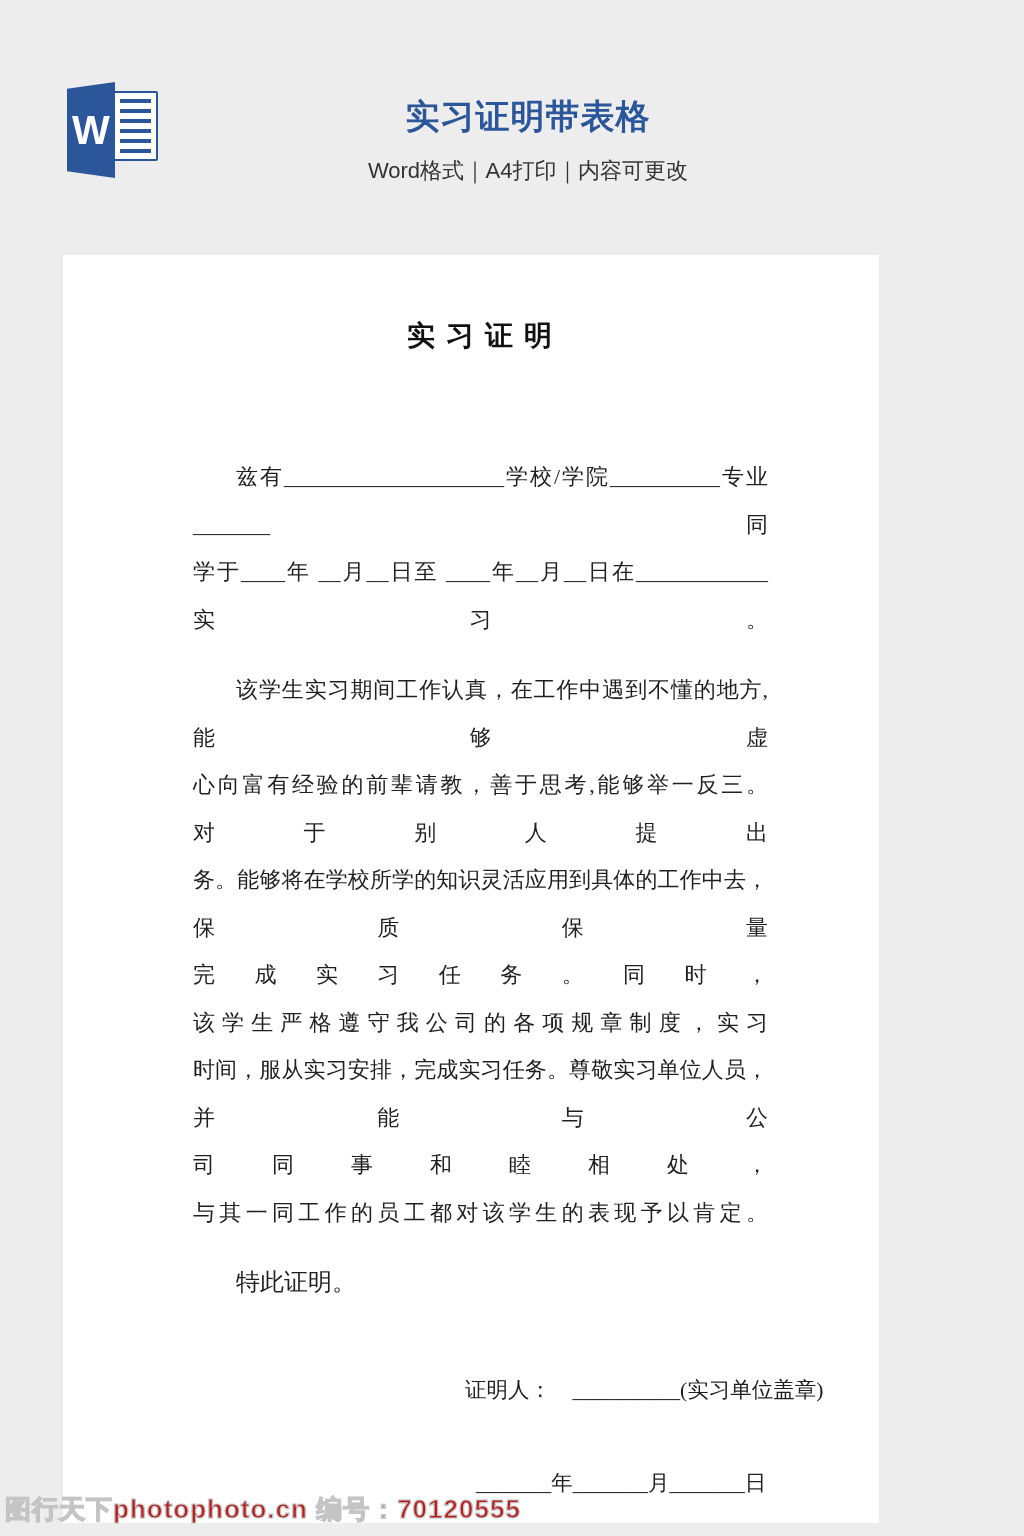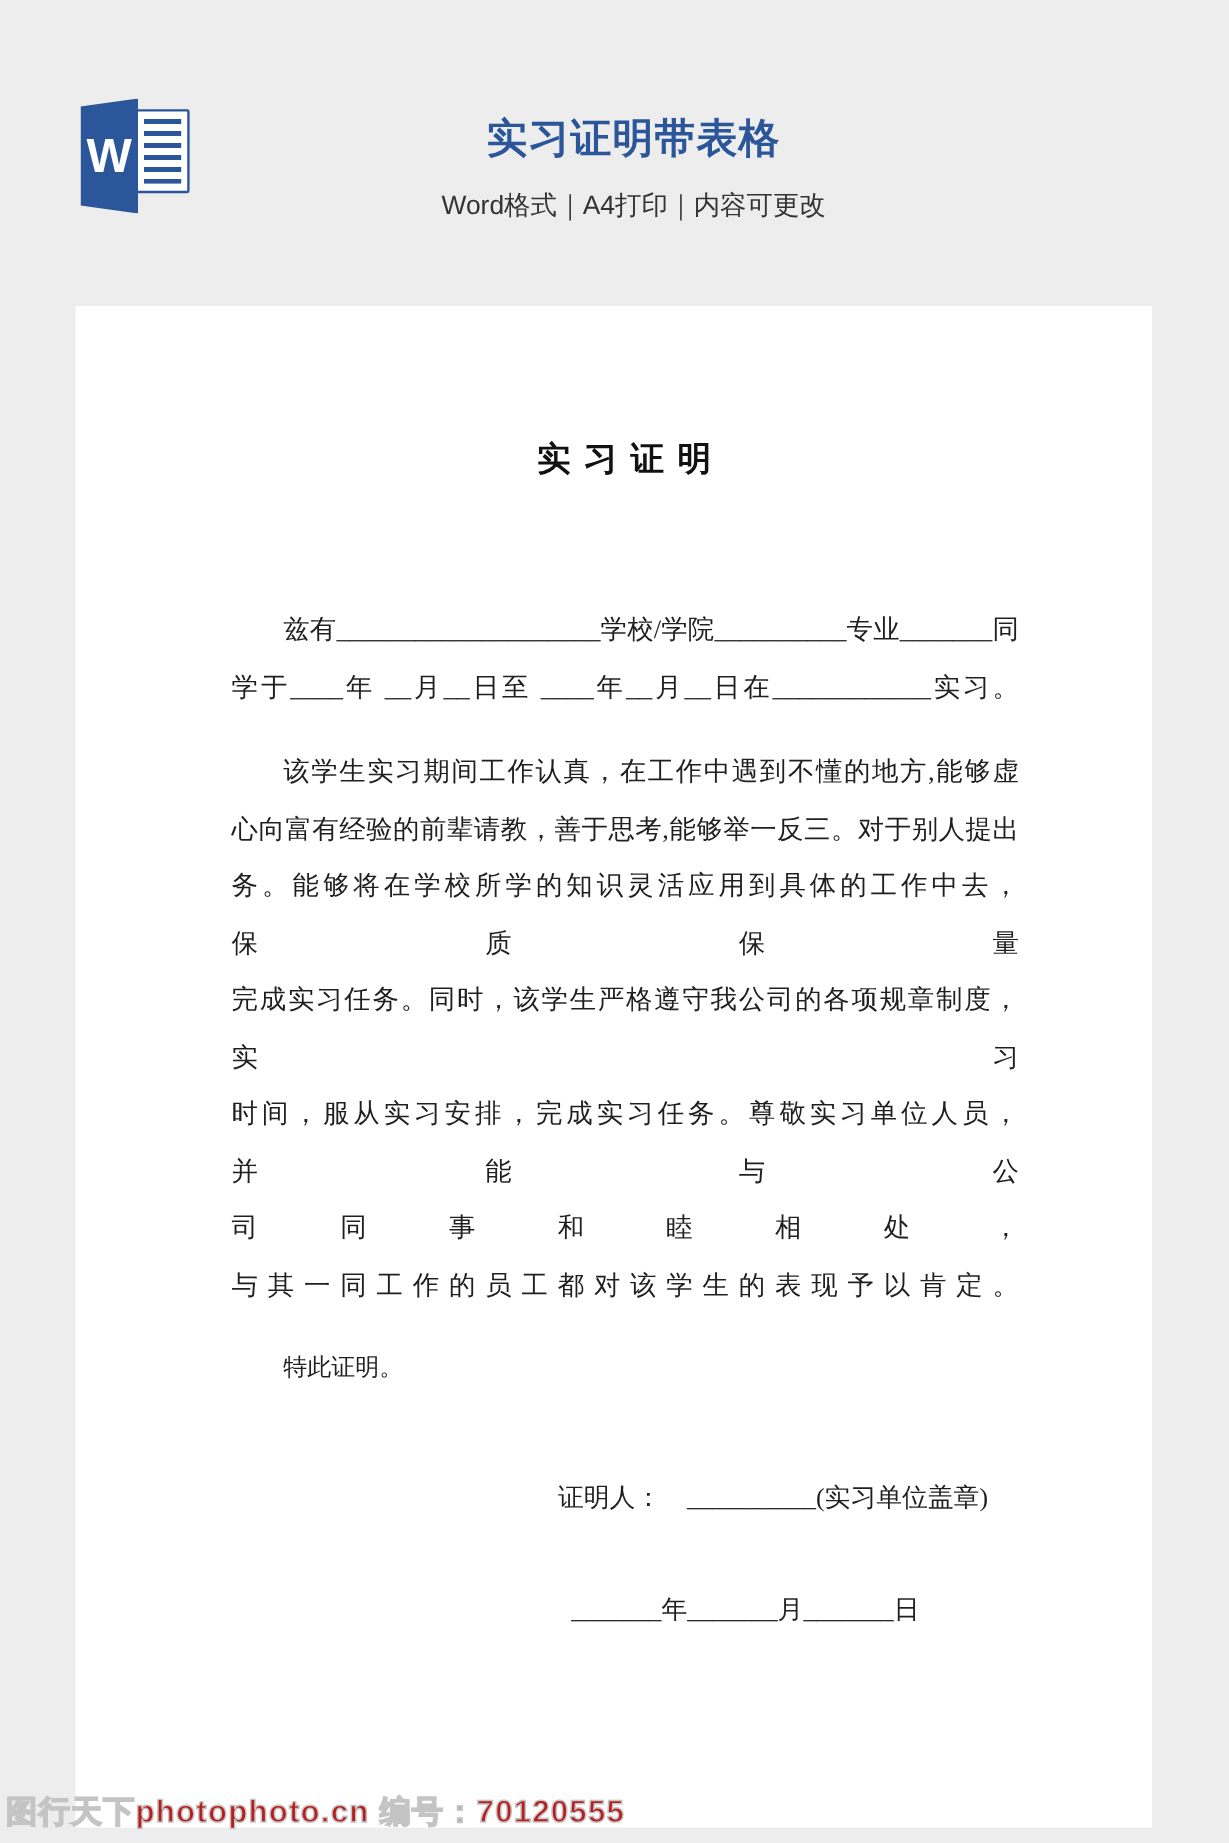--- a/index.html
+++ b/index.html
@@ -35,36 +35,36 @@
   }
   .header-text { position: absolute; left: 16px; top: 92px; width: 1024px; text-align: center; }
   .header-title {
     font-size: 34px; font-weight: bold; color: #2b579a; line-height: 48px;
     letter-spacing: 1px;
   }
   .header-sub { font-size: 22px; color: #333; margin-top: 14px; line-height: 34px; }
 
   
   .page {
-    position: absolute; left: 63px; top: 255px; width: 897px; height: 1268px;
+    position: absolute; left: 63px; top: 255px; width: 816px; height: 1268px;
     background: #ffffff;
-    padding: 108px 111px 0 130px;
+    padding: 60px 111px 0 130px;
     font-family: "Liberation Serif", "DejaVu Serif", serif;
     color: #1f1f1f;
   }
   .doc-title {
     font-size: 28px; font-weight: bold; text-align: center;
     letter-spacing: 2px; line-height: 42px; margin-bottom: 96px; color: #111;
   }
   .para { font-size: 22px; line-height: 47.5px; }
   .para + .para { margin-top: 23px; }
   .line { text-align: justify; text-align-last: justify; word-break: keep-all; }
   .line.last { text-align: left; text-align-last: left; white-space: nowrap; }
   .line.indent { text-indent: 43px; }
-  .closing { margin-top: 23px; font-size: 20px; line-height: 47.5px; text-indent: 43px; }
+  .closing { margin-top: 23px; font-size: 24px; line-height: 47.5px; text-indent: 43px; }
   .sig-row {
     margin-top: 60px; margin-left: 272px;
     font-size: 21.5px; line-height: 47.5px; white-space: nowrap;
   }
   .date-row {
     margin-top: 46px; margin-left: 283px;
     font-size: 21.5px; line-height: 47.5px; white-space: nowrap;
   }
 
   

